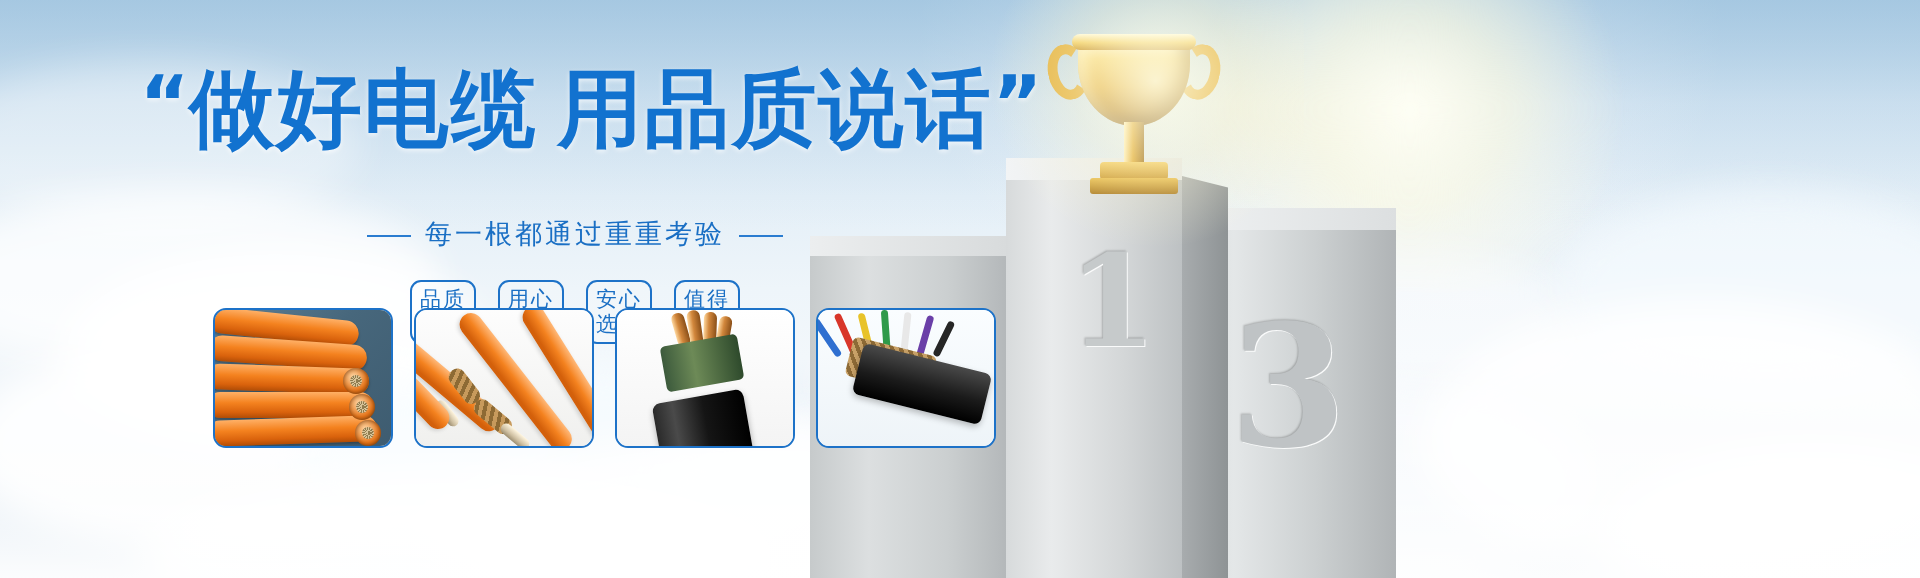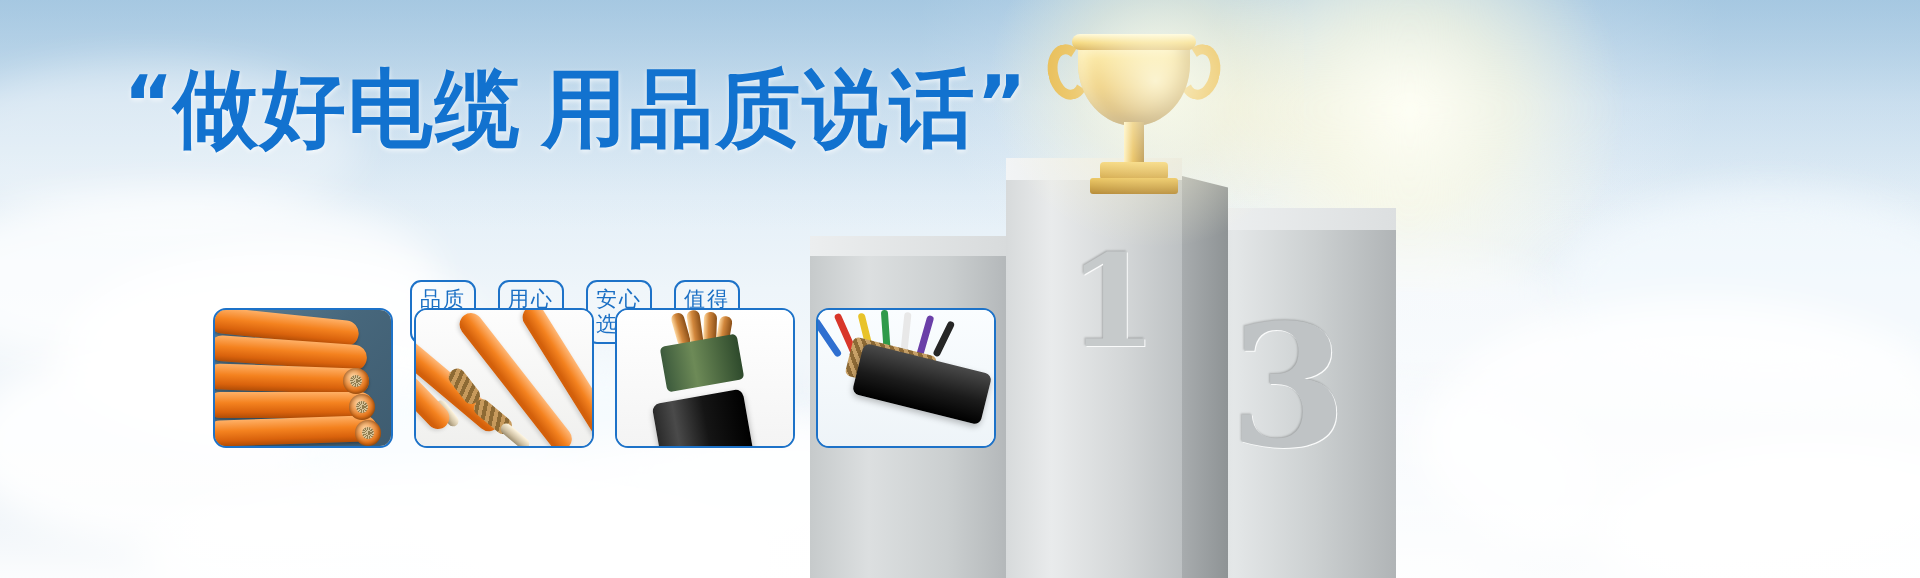--- a/index.html
+++ b/index.html
@@ -44,21 +44,21 @@
   .sun-flare {
     position:absolute; left:1180px; top:-110px; width:460px; height:400px;
     background:radial-gradient(circle at 50% 55%, rgba(255,255,245,.95) 0%, rgba(255,252,226,.55) 30%, rgba(255,255,255,0) 68%);
     filter:blur(6px);
   }
 
   
   .copy { position:absolute; left:0; top:0; width:1150px; height:578px; }
 
   .headline {
-    position:absolute; left:0; top:66px; width:1150px;
+    position:absolute; left:16px; top:66px; width:1150px;
     text-align:center;
     font-family:"DejaVu Sans","Liberation Sans",sans-serif;
     font-weight:700;
     font-size:85px;
     line-height:1;
     letter-spacing:2px;
     color:#1272cf;
     white-space:nowrap;
     text-shadow:0 2px 5px rgba(255,255,255,.7);
   }
@@ -323,20 +323,23 @@
       <div class="tr-glow"></div>
     </div>
   </div>
 
   <div class="copy">
 
     <div class="headline">
       <span class="qm">“</span><span>做好电缆</span><span class="gap"></span><span>用品质说话</span><span class="qm">”</span>
     </div>
 
+    <div class="subline">
+      <span class="dash"></span><span>每一根都通过重重考验</span><span class="dash"></span>
+    </div>
 
     <div class="badges">
       <div class="badge">
         <span>品质</span>
         <span>保障</span>
       </div>
       <div class="badge">
         <span>用心</span>
         <span>保障</span>
       </div>

